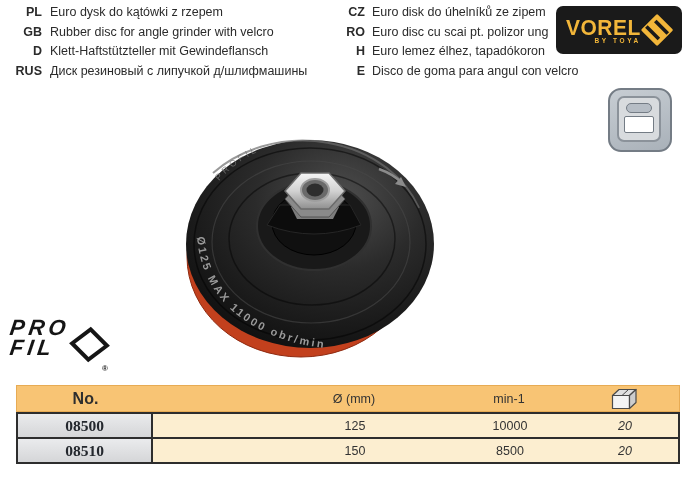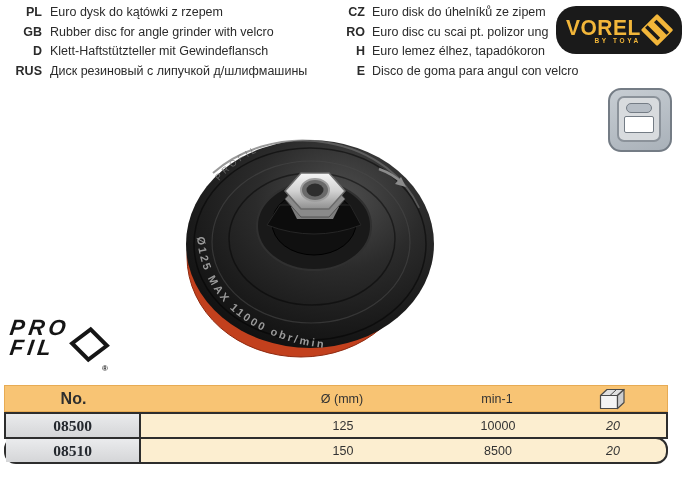--- a/index.html
+++ b/index.html
@@ -10,21 +10,21 @@
   .lang-col{position:absolute;top:5px;}
   .lang-col.left{left:6px;width:330px;}
   .lang-col.right{left:338px;width:330px;z-index:1;}
   .lang-row{display:flex;margin-bottom:4.5px;font-size:12.5px;line-height:15px;color:#2b2b2b;}
   .lang-code{font-weight:bold;width:36px;text-align:right;margin-right:8px;flex:0 0 auto;}
   .lang-col.right .lang-code{width:27px;margin-right:7px;}
   .lang-text{white-space:nowrap;}
 
   
   .vorel{position:absolute;left:556px;top:6px;width:126px;height:48px;background:#1A1A1A;
-         border-radius:20px;display:flex;align-items:center;justify-content:space-between;
+         border-radius:7px;display:flex;align-items:center;justify-content:space-between;
          padding:0 9px 0 10px;box-sizing:border-box;z-index:5;}
   .vorel-textblock{display:flex;flex-direction:column;align-items:flex-end;}
   .vorel-name{font-size:21px;font-weight:800;color:#F2B63A;letter-spacing:.5px;line-height:19px;
               transform:scaleY(1.08);}
   .vorel-tag{font-size:6.5px;font-weight:bold;color:#F2B63A;letter-spacing:2.6px;margin-top:1px;}
 
   
   .pack{position:absolute;left:608px;top:88px;width:64px;height:64px;border-radius:13px;
         background:linear-gradient(160deg,#c7cdd3,#a9b1b9);border:2px solid #747c85;box-sizing:border-box;}
   .pack-inner{position:absolute;left:7px;top:6px;width:44px;height:46px;background:#d8dbde;
@@ -39,30 +39,30 @@
 
   
   .profil{position:absolute;left:10px;top:318px;width:110px;height:64px;color:#151515;}
   .profil-line{font-weight:800;font-style:italic;font-size:22px;letter-spacing:4px;line-height:20px;
                transform:skewX(-8deg);}
   .profil-diamond{position:absolute;left:66px;top:13px;width:19px;height:19px;border:4px solid #151515;
                   transform:rotate(45deg) skewX(-8deg);}
   .profil-reg{position:absolute;left:92px;top:46px;font-size:8px;font-weight:bold;}
 
   
-  .spec{position:absolute;left:4px;top:385px;width:664px;}
+  .spec{position:absolute;left:16px;top:385px;width:664px;}
   .spec-head{position:relative;height:27px;background:#F8C474;border:1px solid #e7ab54;box-sizing:border-box;}
   .hcell,.cell{position:absolute;top:0;height:100%;display:flex;align-items:center;justify-content:center;
                font-size:12.5px;color:#333;}
   .h-no{left:0;width:137px;font-size:16px;font-weight:bold;color:#2e2e2e;}
   .h-dia{left:237px;width:200px;text-align:center;}
   .h-rpm{left:427px;width:130px;}
   .h-pack{left:589px;width:36px;}
   .spec-row{position:relative;height:27px;background:#FCEED0;border:2px solid #2D2D2D;box-sizing:border-box;}
-  .spec-row + .spec-row{margin-top:-2px;border-radius:12px;}
+  .spec-row + .spec-row{margin-top:-2px;}
   .cell-no{position:absolute;left:0;top:0;width:135px;height:100%;
            background:linear-gradient(#eaebed,#d5d6d8);border-right:2px solid #2D2D2D;box-sizing:border-box;
            display:flex;align-items:center;justify-content:center;
            font-weight:bold;font-size:15.5px;color:#24282e;font-family:Liberation Serif, serif;}
   .cell-dia{left:237px;width:200px;}
   .cell-rpm{left:427px;width:130px;text-align:right;}
   .cell-pack{left:577px;width:60px;font-style:italic;}
 </style>
 </head>
 <body>

